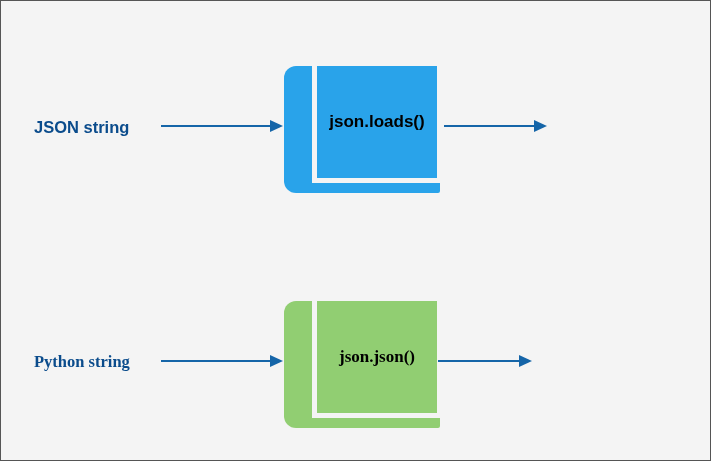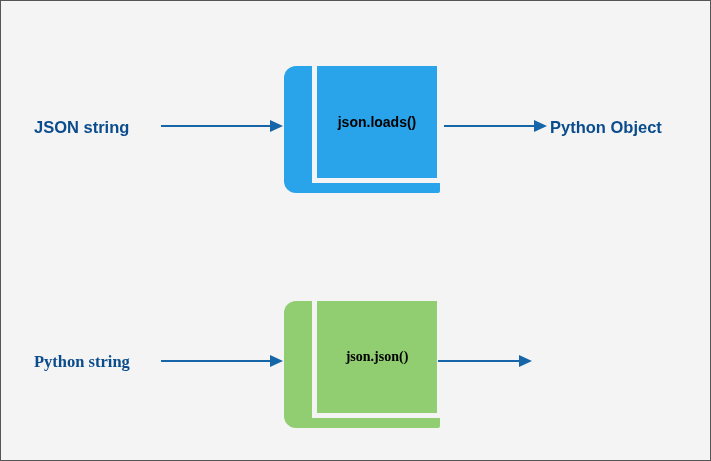--- a/index.html
+++ b/index.html
@@ -128,21 +128,21 @@
   }
   .book .title {
     position: absolute;
     left: 33px;
     top: 0;
     width: 120px;
     height: 112px;
     display: flex;
     align-items: center;
     justify-content: center;
-    font-size: 14px;
+    font-size: 17px;
     font-weight: bold;
     color: #000000;
     white-space: nowrap;
     z-index: 2;
   }
 
   
   .book.blue .spine,
   .book.blue .cover,
   .book.blue .base,
@@ -174,21 +174,20 @@
       <span class="base"></span>
       <span class="cover"></span>
       <span class="title">json.loads()</span>
     </div>
 
     <div class="arrow arrow-out-top">
       <span class="shaft"></span>
       <span class="head"></span>
     </div>
 
-    <div class="side-label label-right">Python Object</div>
   </div>
 
   <div class="row bottom">
 
     <div class="side-label label-left">Python string</div>
 
     <div class="arrow arrow-in">
       <span class="shaft"></span>
       <span class="head"></span>
     </div>

